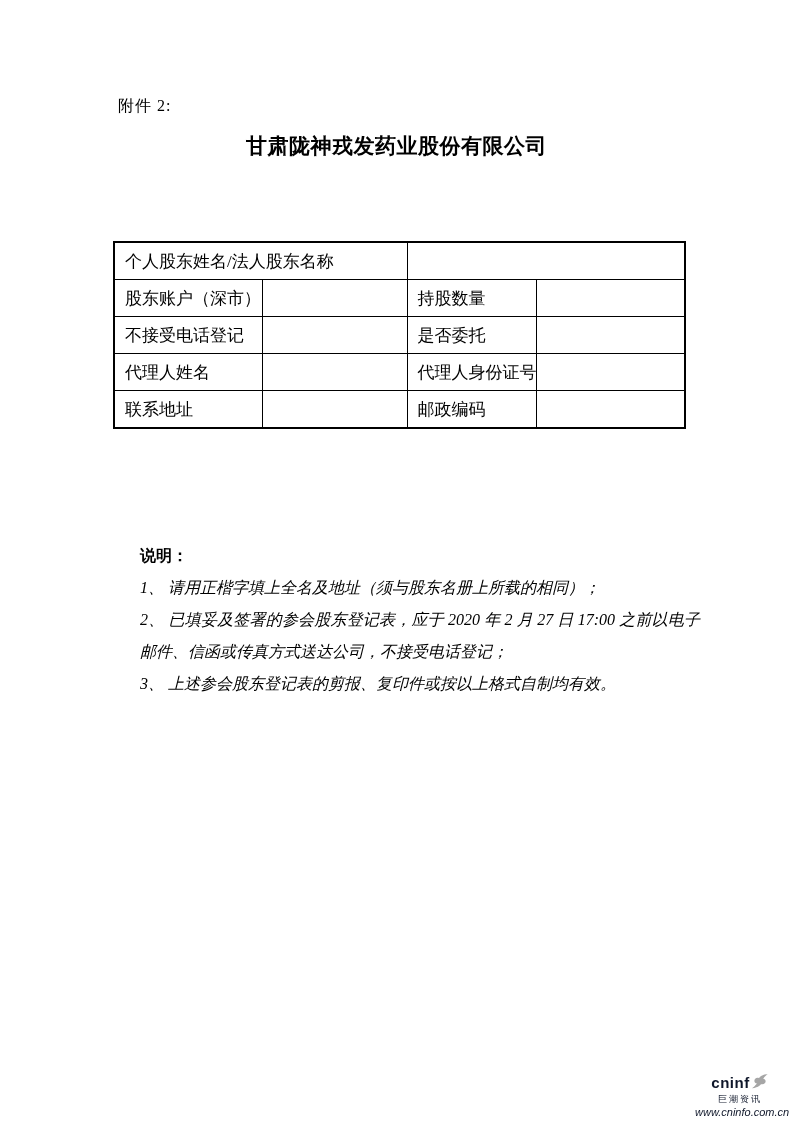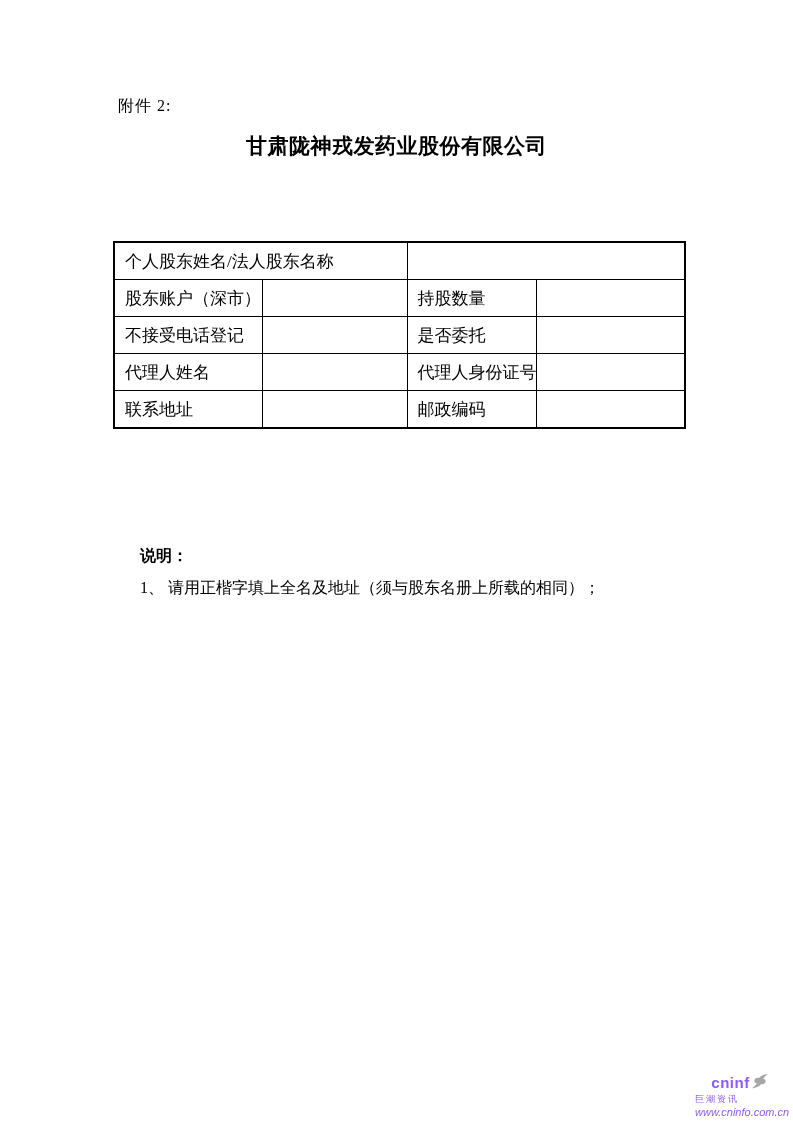--- a/index.html
+++ b/index.html
@@ -66,29 +66,31 @@
     margin-left: 22px;
   }
   .notes-heading {
     font-weight: bold;
     line-height: 32px;
   }
   .note-item {
     line-height: 32px;
     text-align: justify;
     margin: 0;
+    font-style: italic;
   }
 
   .footer-logo {
     position: absolute;
     top: 1072px;
     right: 8px;
     width: 90px;
+    text-align: center;
     font-family: "Liberation Sans", sans-serif;
-    color: #8b5cf6;
+    color: #0f172a;
     line-height: 1.1;
   }
   .brand-row {
     display: flex;
     align-items: center;
     justify-content: center;
     gap: 1px;
   }
   .brand-text {
     font-size: 15px;
@@ -152,20 +154,22 @@
       <td class="value-cell"></td>
       <td>邮政编码</td>
       <td class="value-cell"></td>
     </tr>
   </tbody>
     </table>
 
   <div class="notes">
     <div class="notes-heading">说明：</div>
     <p class="note-item">1、 请用正楷字填上全名及地址（须与股东名册上所载的相同）；</p>
+    <p class="note-item">2、 已填妥及签署的参会股东登记表，应于 2020 年 2 月 27 日 17:00 之前以电子邮件、信函或传真方式送达公司，不接受电话登记；</p>
+    <p class="note-item">3、 上述参会股东登记表的剪报、复印件或按以上格式自制均有效。</p>
   </div>
 
   <div class="footer-logo">
     <div class="brand-row">
       <span class="brand-text">cninf</span>
       <span>
         <svg width="18" height="18" viewBox="0 0 24 24" aria-hidden="true">
           <path d="M22.5 2.5 C14 3.5 9.5 7 9.8 11.5 C10 14.8 12.6 16.6 15.3 16.4 C17.8 16.2 19.6 14.4 19.5 12.1 C19.4 10.3 18 9 16.2 9 C18 5.5 22.5 2.5 22.5 2.5 Z" fill="#a6a6a6"></path>
           <path d="M1.5 21.5 C10 20.5 14.5 17 14.2 12.5 C14 9.2 11.4 7.4 8.7 7.6 C6.2 7.8 4.4 9.6 4.5 11.9 C4.6 13.7 6 15 7.8 15 C6 18.5 1.5 21.5 1.5 21.5 Z" fill="#a6a6a6"></path>
         </svg>

